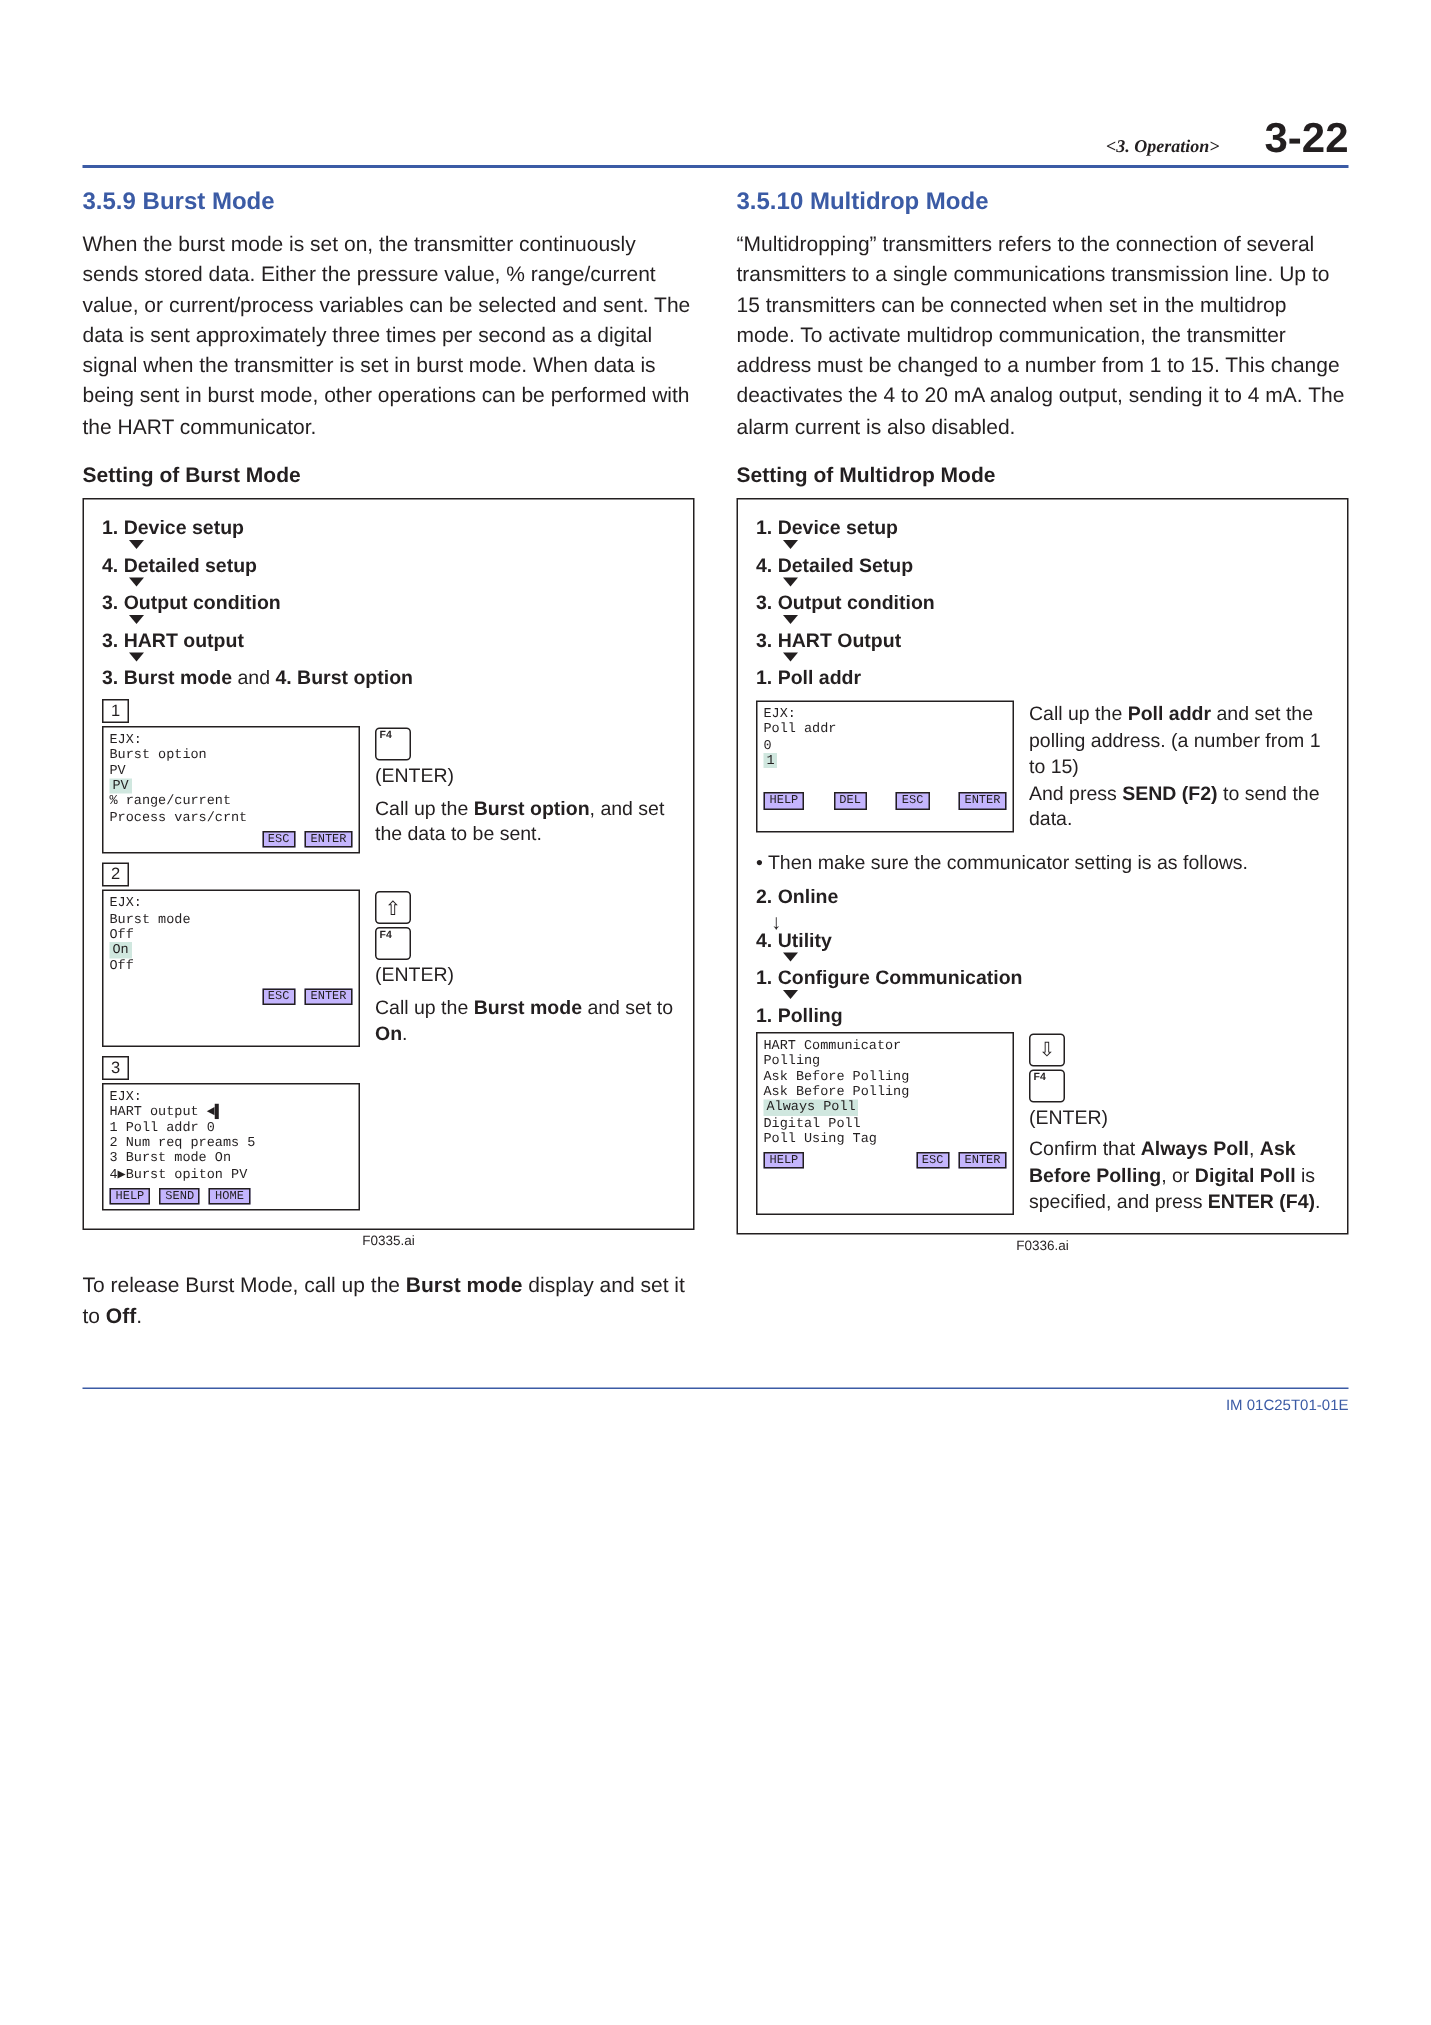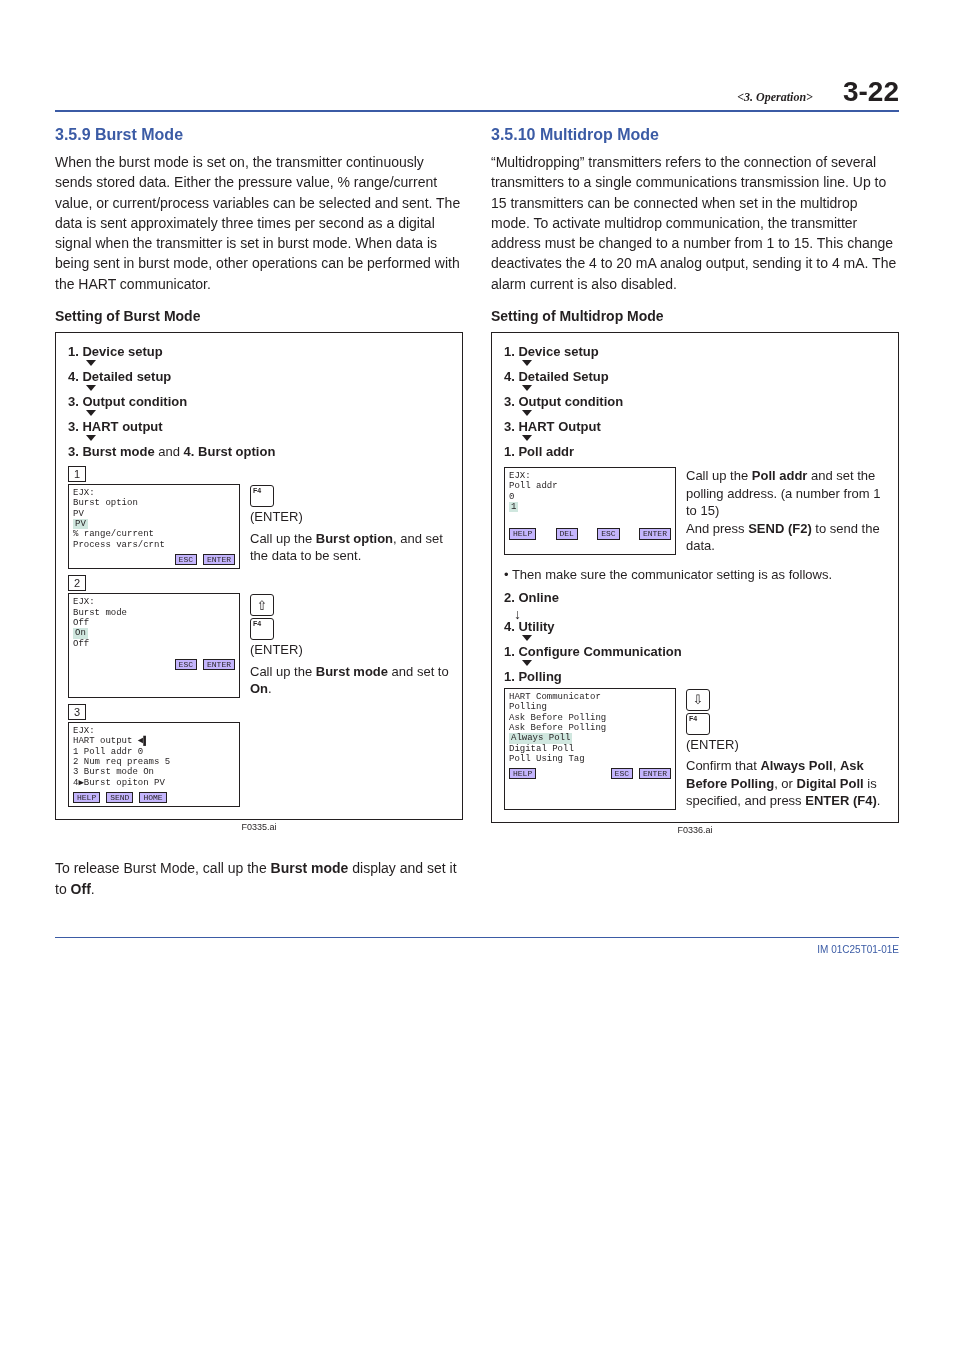--- a/index.html
+++ b/index.html
@@ -321,21 +321,21 @@
             <div class="btnrow left">
               <span class="minibtn">HELP</span>
               <span class="minibtn">SEND</span>
               <span class="minibtn">HOME</span>
             </div>
           </div>
         </div>
       </div>
       <div class="fig-caption">F0335.ai</div>
 
-      <p class="body" style="margin-top:26px">
+      <p class="body" style="margin-top:14px">
         <span>To release Burst Mode, call up the </span><b>Burst mode</b><span> display and set it to </span><b>Off</b><span>.</span>
       </p>
     </div>
 
     <div class="col">
       <h3 class="subsection">3.5.10 Multidrop Mode</h3>
       <p class="body">“Multidropping” transmitters refers to the connection of several transmitters to a single communications transmission line. Up to 15 transmitters can be connected when set in the multidrop mode. To activate multidrop communication, the transmitter address must be changed to a number from 1 to 15. This change deactivates the 4 to 20 mA analog output, sending it to 4 mA. The alarm current is also disabled.</p>
       <h4 class="paratitle">Setting of Multidrop Mode</h4>
 
       <div class="panel">

